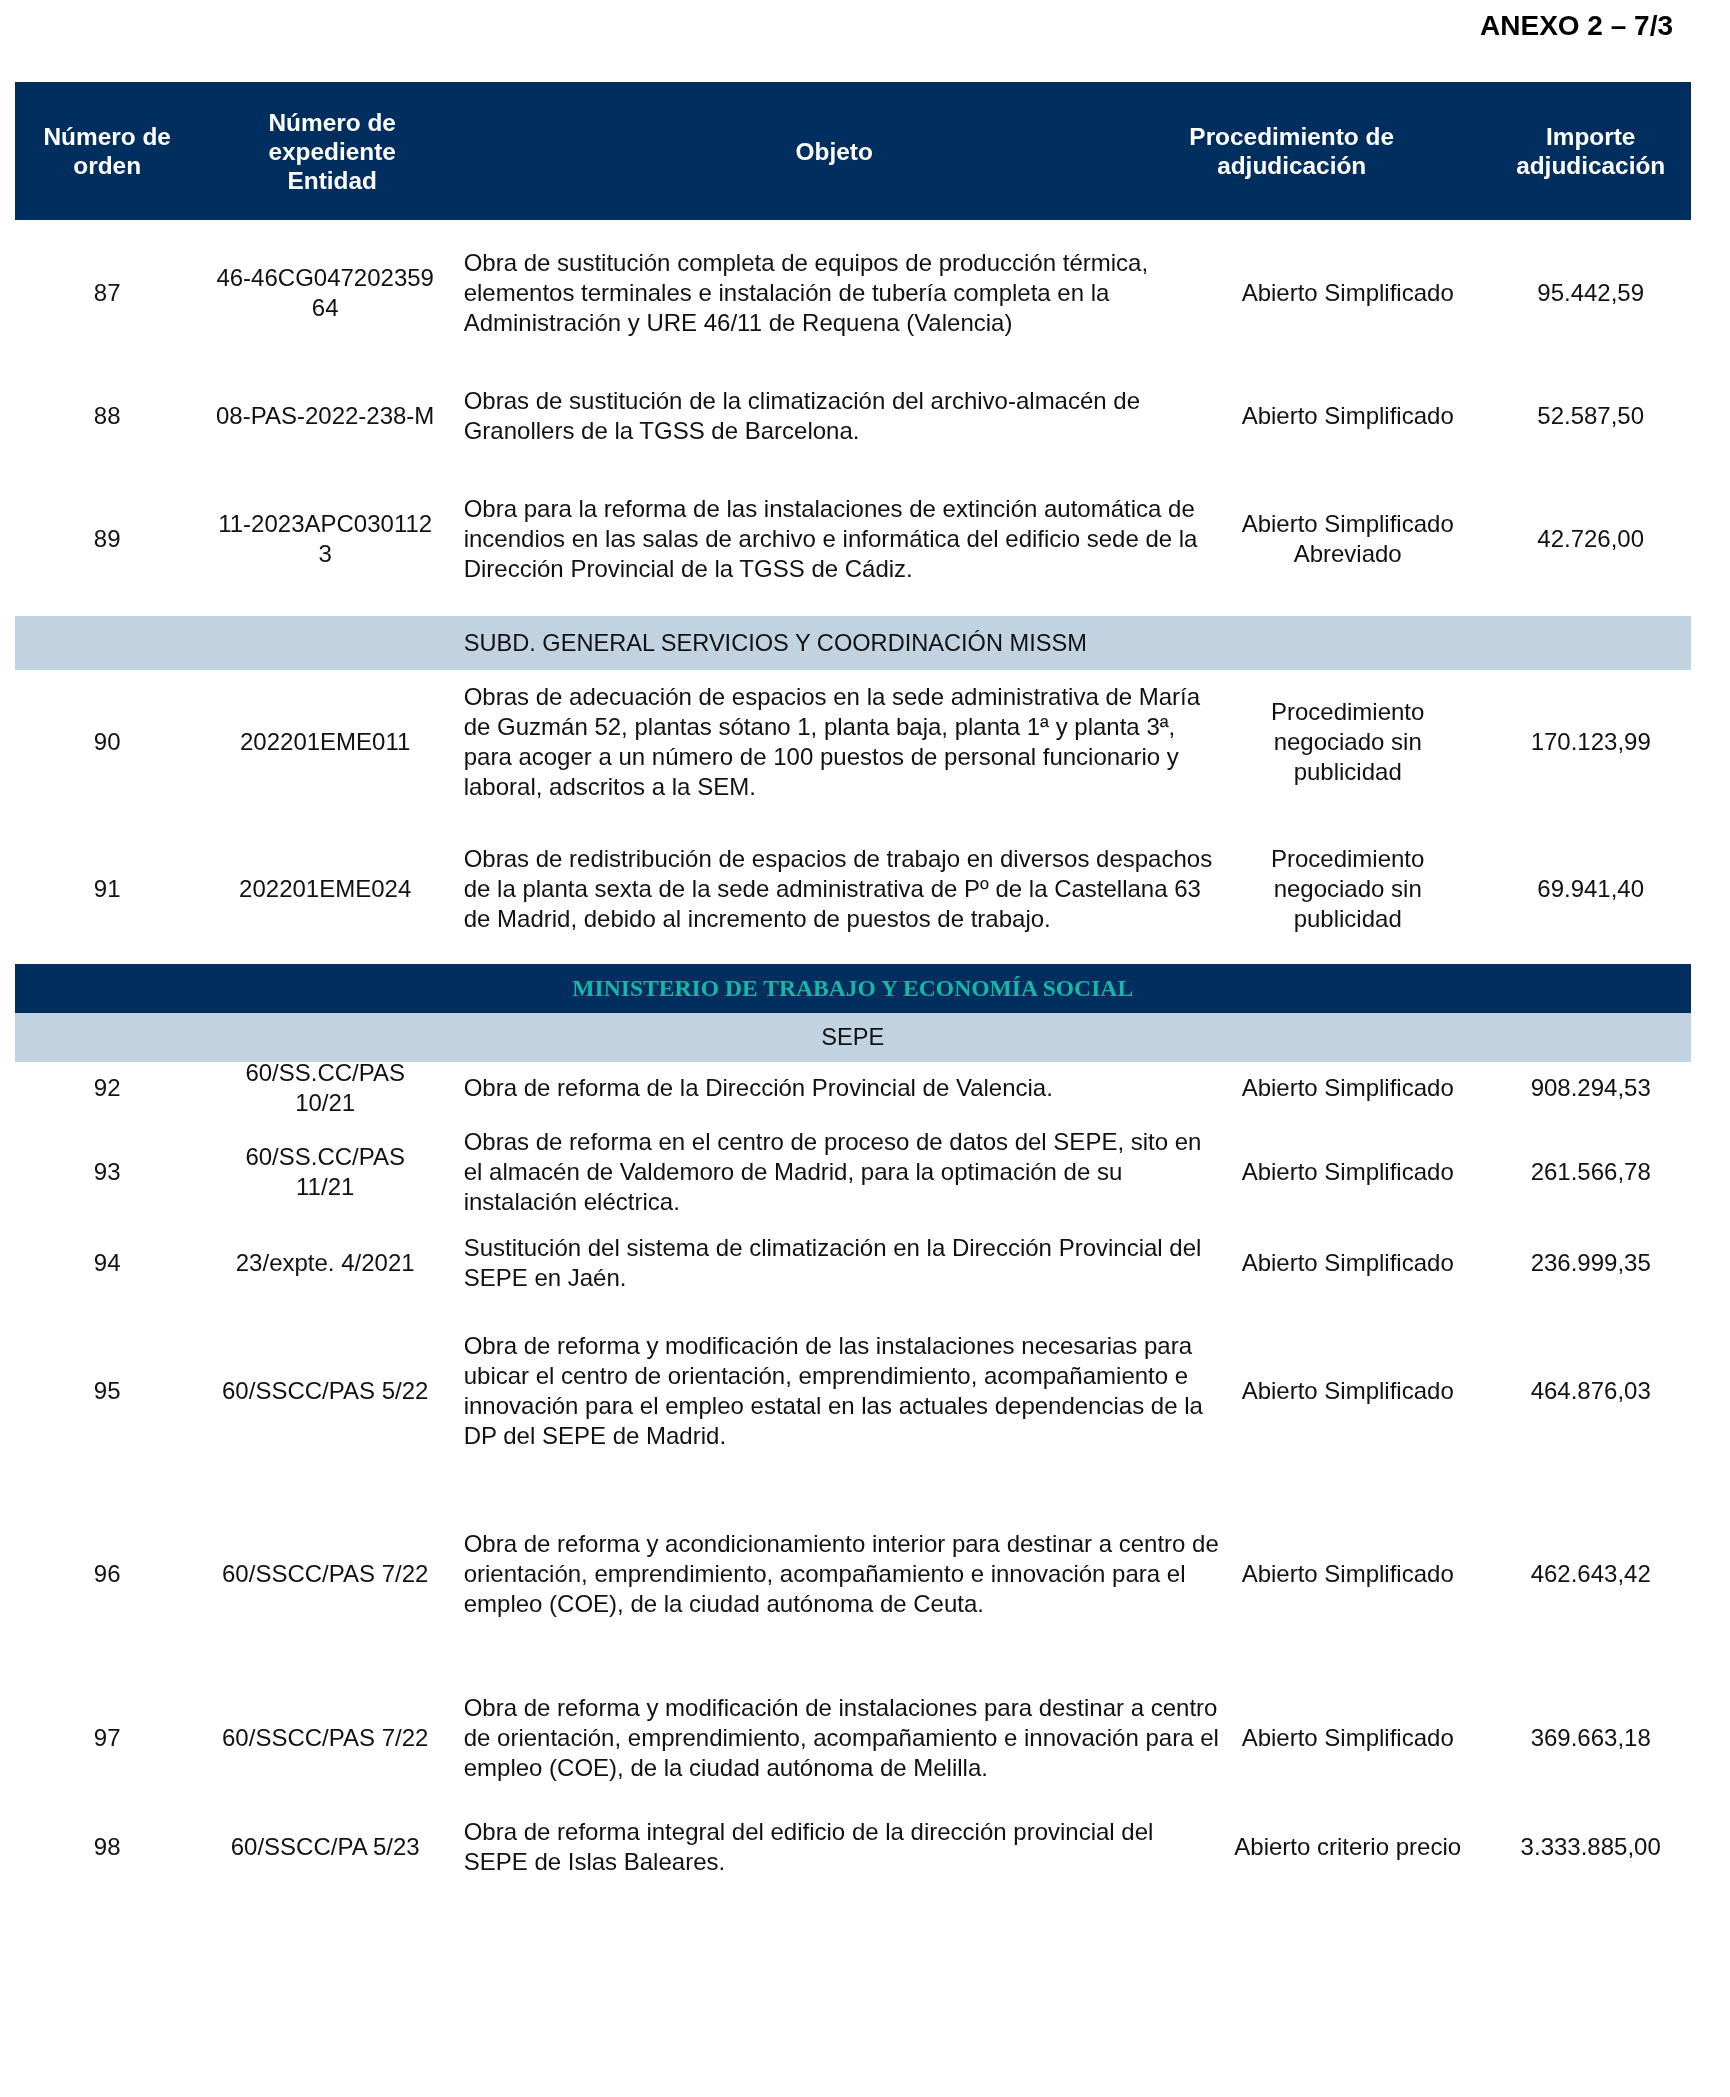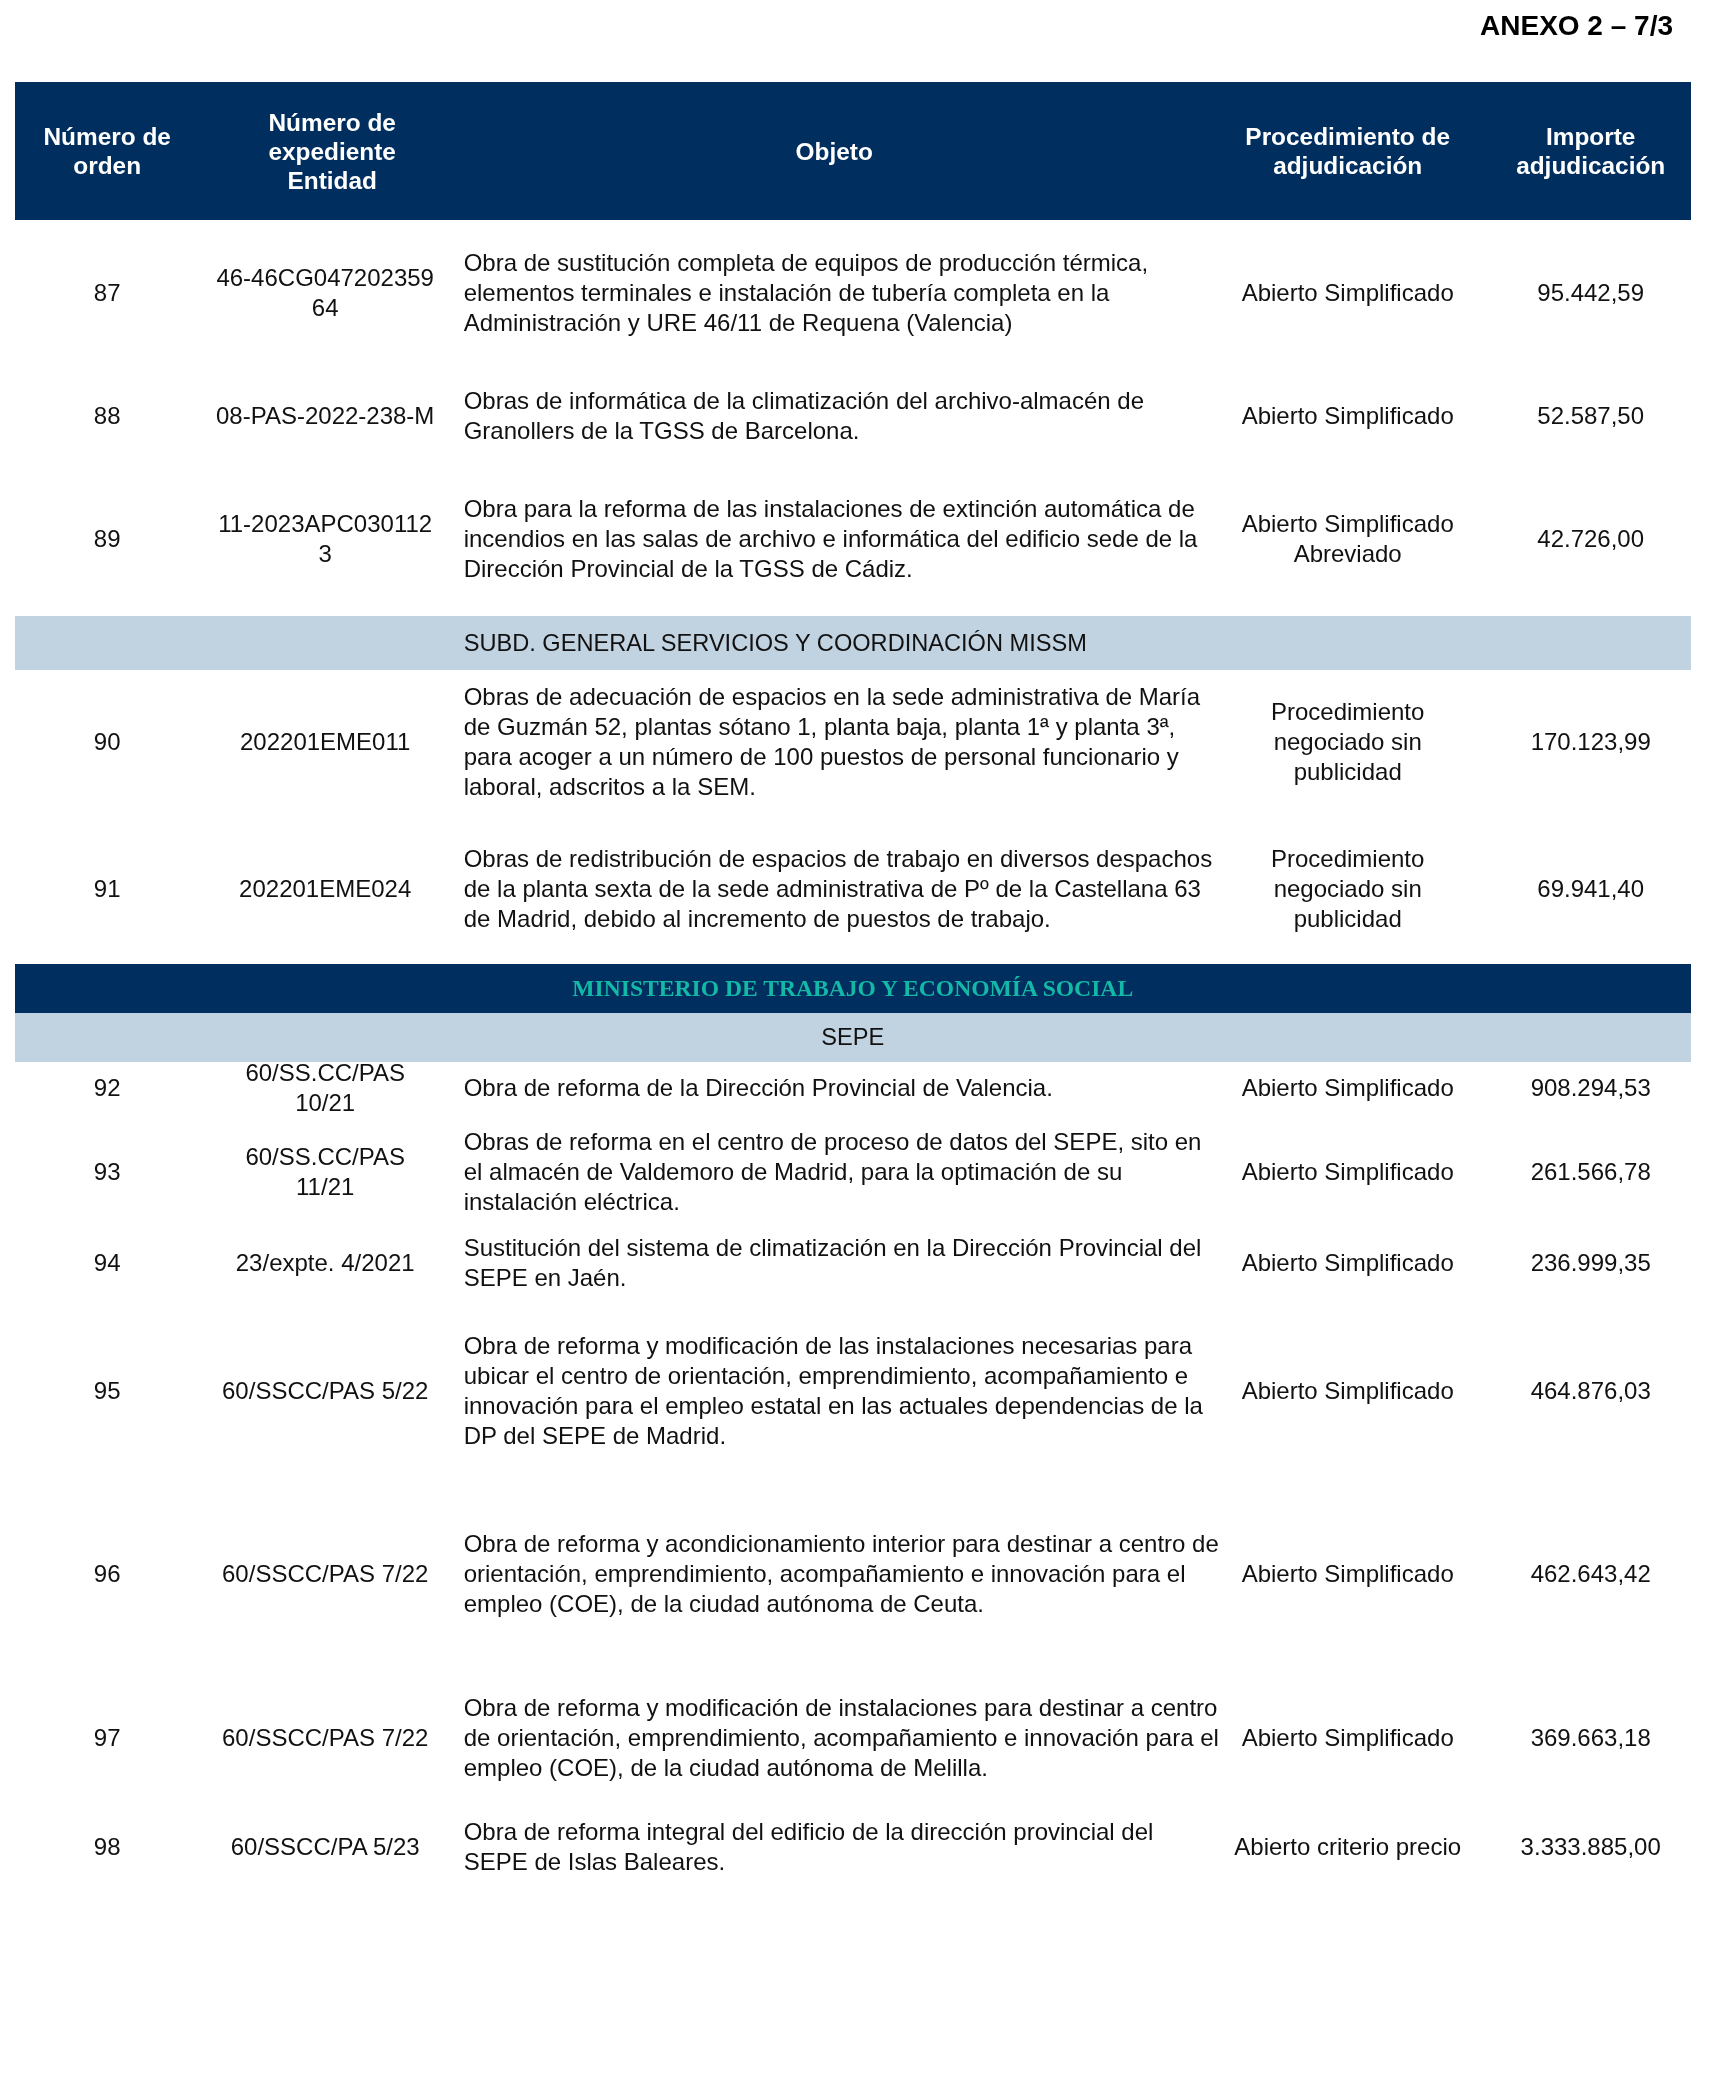--- a/index.html
+++ b/index.html
@@ -32,21 +32,21 @@
   <div class="hdr">
     <div class="hcell" style="left:185px;width:265px;">
         <span style="width:163px">Número de expediente Entidad</span>
       </div>
     <div class="hcell" style="left:0;width:185px;">
         <span style="width:155px">Número de orden</span>
       </div>
     <div class="hcell" style="left:449px;width:741px;">
         <span>Objeto</span>
       </div>
-    <div class="hcell" style="left:1190px;width:286px;">
+    <div class="hcell" style="left:1134px;width:286px;">
         <span style="width:244px">Procedimiento de adjudicación</span>
       </div>
     <div class="hcell" style="left:1476px;width:200px;">
         <span style="width:187px">Importe adjudicación</span>
       </div>
   </div>
 
   <div class="row" style="top:244px;height:98px;">
     <div class="cell c1">87</div>
     <div class="cell c2">
@@ -55,21 +55,21 @@
     <div class="cell c3">Obra de sustitución completa de equipos de producción térmica, elementos terminales e instalación de tubería completa en la Administración y URE 46/11 de Requena (Valencia)</div>
     <div class="cell c4">Abierto Simplificado</div>
     <div class="cell c5">95.442,59</div>
   </div>
 
   <div class="row" style="top:383px;height:65px;">
     <div class="cell c1">88</div>
     <div class="cell c2">
         <span style="width:228px;word-break:break-all">08-PAS-2022-238-M</span>
       </div>
-    <div class="cell c3">Obras de informática de la climatización del archivo-almacén de Granollers de la TGSS de Barcelona.</div>
+    <div class="cell c3">Obras de sustitución de la climatización del archivo-almacén de Granollers de la TGSS de Barcelona.</div>
     <div class="cell c4">Abierto Simplificado</div>
     <div class="cell c5">52.587,50</div>
   </div>
 
   <div class="row" style="top:475px;height:127px;">
     <div class="cell c1">89</div>
     <div class="cell c2">
         <span style="width:220px;word-break:break-all">11-2023APC0301123</span>
       </div>
     <div class="cell c3">Obra para la reforma de las instalaciones de extinción automática de incendios en las salas de archivo e informática del edificio sede de la Dirección Provincial de la TGSS de Cádiz.</div>

